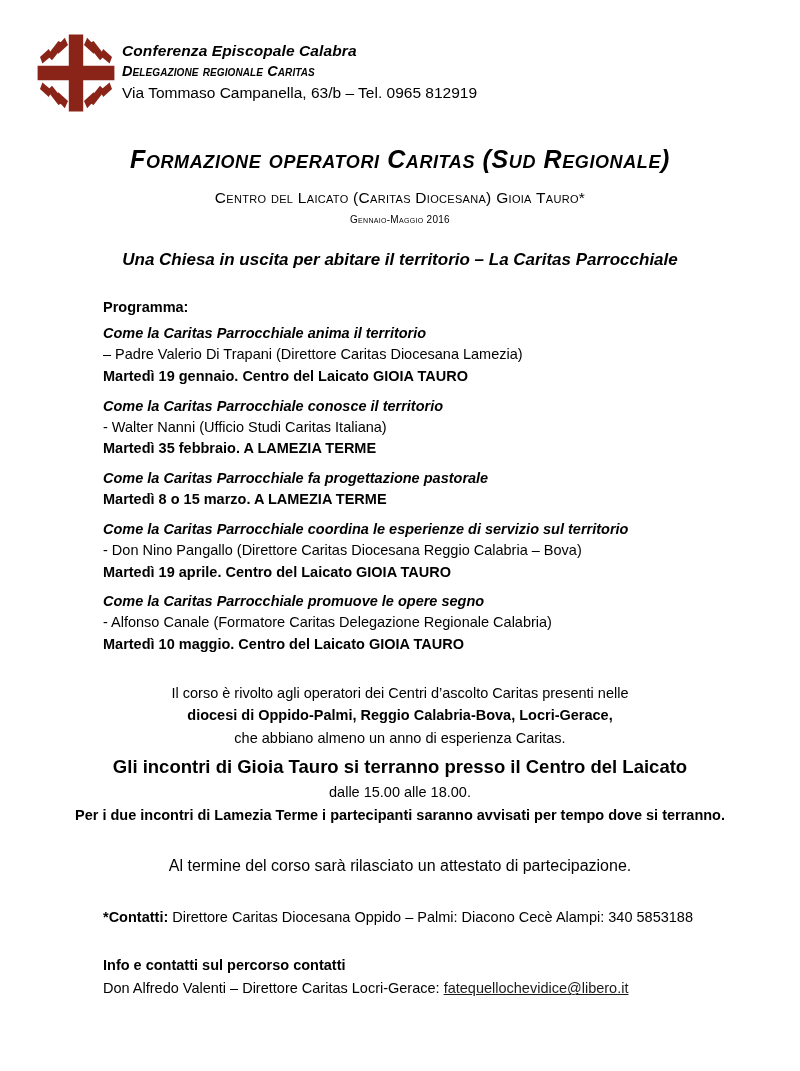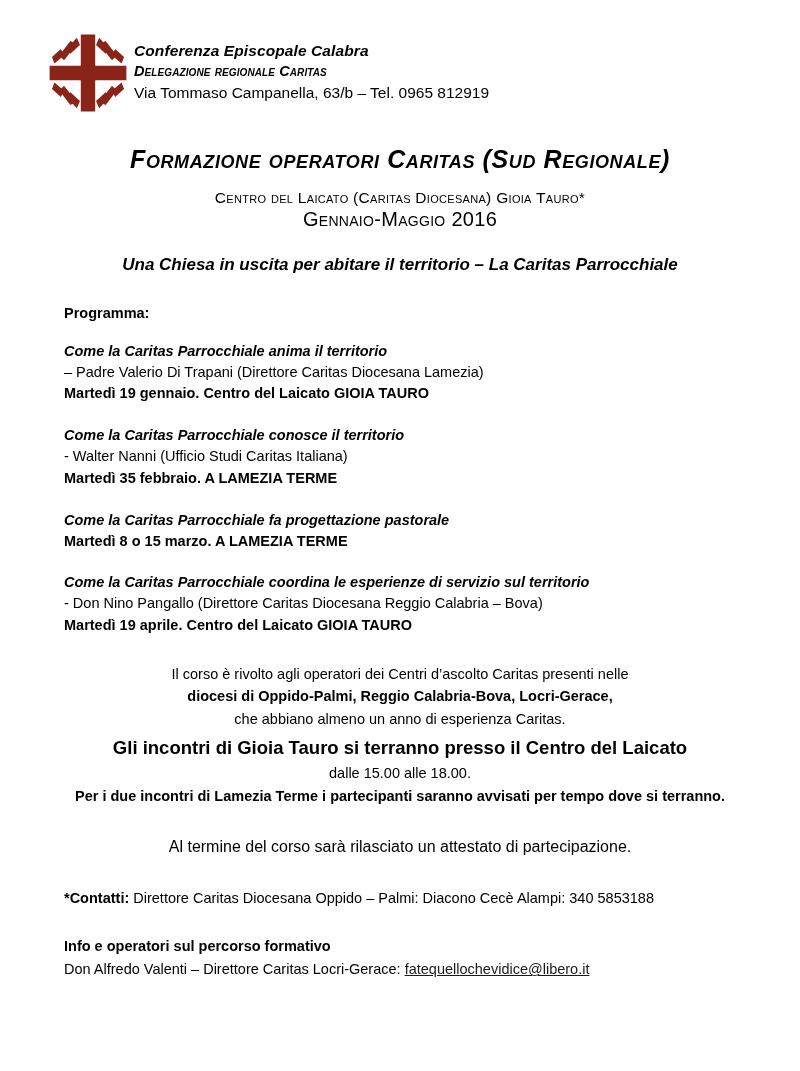--- a/index.html
+++ b/index.html
@@ -21,21 +21,21 @@
     height: 1071px;
     box-sizing: border-box;
     padding: 0;
     position: relative;
   }
 
   
   .letterhead {
     display: flex;
     align-items: flex-start;
-    padding: 31px 0 0 48px;
+    padding: 31px 0 0 36px;
   }
   .logo {
     width: 80px;
     height: 80px;
     flex: 0 0 80px;
     margin-top: 2px;
     margin-right: 6px;
   }
   .letterhead-text {
     padding-top: 10px;
@@ -79,47 +79,48 @@
   }
   .sub-title-1 {
     font-size: 15.5px;
     font-weight: normal;
     font-variant: small-caps;
     letter-spacing: 0.3px;
     margin-top: 14px;
     line-height: 1.25;
   }
   .sub-title-2 {
-    font-size: 20px;
+    font-size: 10px;
     font-weight: normal;
     font-variant: small-caps;
     letter-spacing: 0.3px;
+    margin-top: 7px;
     line-height: 1.25;
   }
   .theme-line {
     text-align: center;
     font-size: 17px;
     font-weight: bold;
     font-style: italic;
     margin-top: 22px;
     line-height: 1.25;
   }
 
   
   .body-col {
-    padding-left: 64px;
+    padding-left: 103px;
     padding-right: 40px;
   }
   .programma-label {
     font-size: 14.5px;
     font-weight: bold;
     margin-top: 29px;
   }
   .program-item {
-    margin-top: 20px;
+    margin-top: 8px;
   }
   .pi-title {
     font-size: 14.5px;
     font-weight: bold;
     font-style: italic;
     line-height: 1.45;
   }
   .pi-speaker {
     font-size: 14.5px;
     font-weight: normal;
@@ -247,39 +248,44 @@
       <div class="pi-title">Come la Caritas Parrocchiale fa progettazione pastorale</div>
       <div class="pi-date">Martedì 8 o 15 marzo. A LAMEZIA TERME</div>
     </div>
 
     <div class="program-item">
       <div class="pi-title">Come la Caritas Parrocchiale coordina le esperienze di servizio sul territorio</div>
       <div class="pi-speaker">- Don Nino Pangallo (Direttore Caritas Diocesana Reggio Calabria – Bova)</div>
       <div class="pi-date">Martedì 19 aprile. Centro del Laicato GIOIA TAURO</div>
     </div>
 
+    <div class="program-item">
+      <div class="pi-title">Come la Caritas Parrocchiale promuove le opere segno</div>
+      <div class="pi-speaker">- Alfonso Canale (Formatore Caritas Delegazione Regionale Calabria)</div>
+      <div class="pi-date">Martedì 10 maggio. Centro del Laicato GIOIA TAURO</div>
+    </div>
   </div>
 
   <div class="notes">
     <div class="note-reg">Il corso è rivolto agli operatori dei Centri d’ascolto Caritas presenti nelle</div>
     <div class="note-bold">diocesi di Oppido-Palmi, Reggio Calabria-Bova, Locri-Gerace,</div>
     <div class="note-reg">che abbiano almeno un anno di esperienza Caritas.</div>
     <div class="note-big">Gli incontri di Gioia Tauro si terranno presso il Centro del Laicato</div>
     <div class="note-reg">dalle 15.00 alle 18.00.</div>
     <div class="note-bold">Per i due incontri di Lamezia Terme i partecipanti saranno avvisati per tempo dove si terranno.</div>
   </div>
 
   <div class="note-attestato">Al termine del corso sarà rilasciato un attestato di partecipazione.</div>
 
   <div class="body-col contacts">
     <div class="contact-line">
       <b>*Contatti:</b><span> Direttore Caritas Diocesana Oppido – Palmi: Diacono Cecè Alampi: 340 5853188</span>
     </div>
 
-    <div class="info-head">Info e operatori sul percorso formativo</div>
+    <div class="info-head">Info e contatti sul percorso contatti</div>
 
     <div class="contact-line">
       <span>Don Alfredo Valenti – Direttore Caritas Locri-Gerace: </span><a class="mail" href="#">fatequellochevidice@libero.it</a>
     </div>
 
   </div>
 
 </div>
 
 </body></html>

